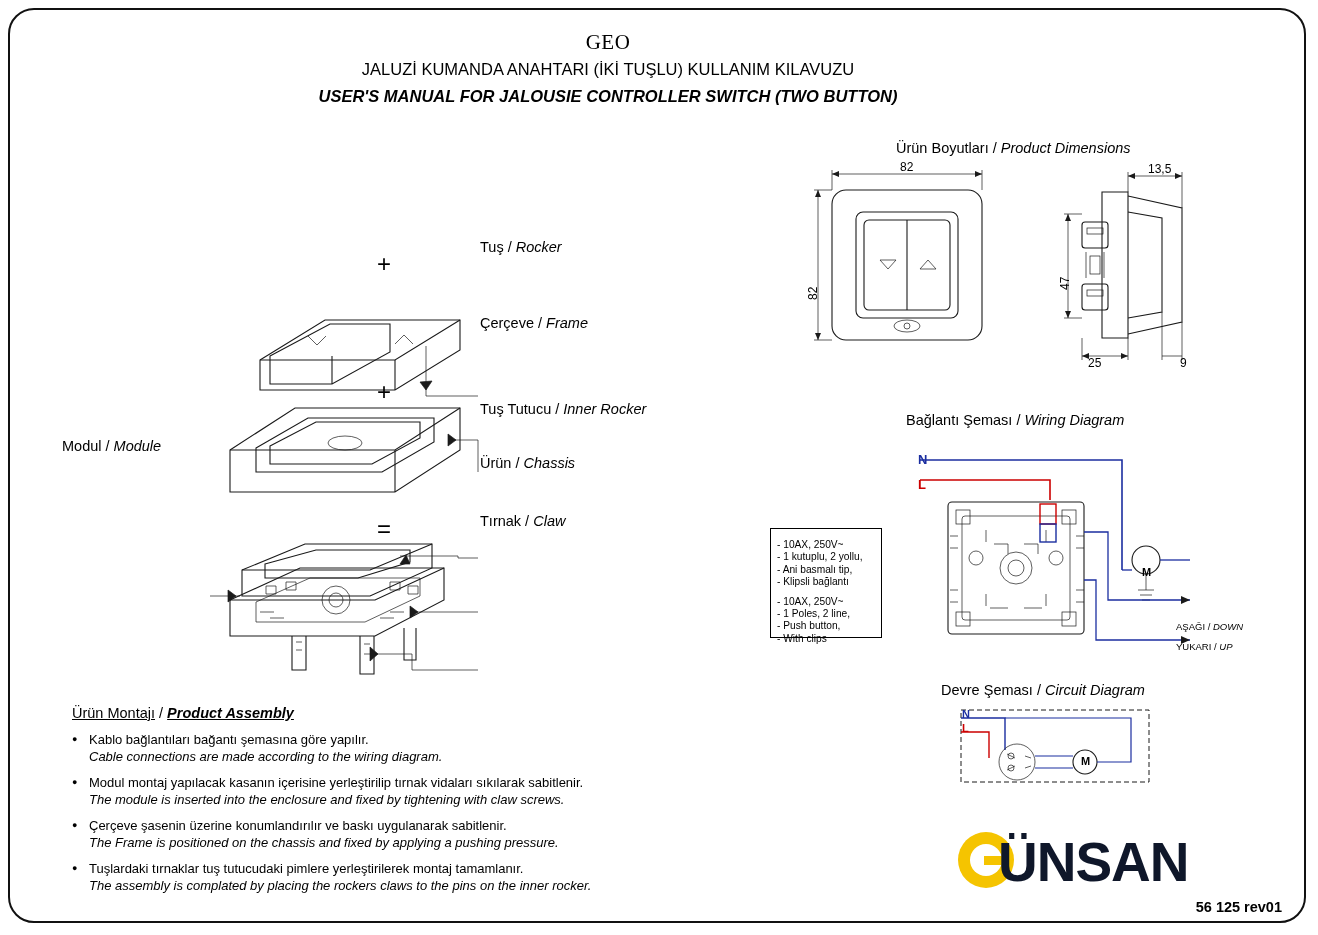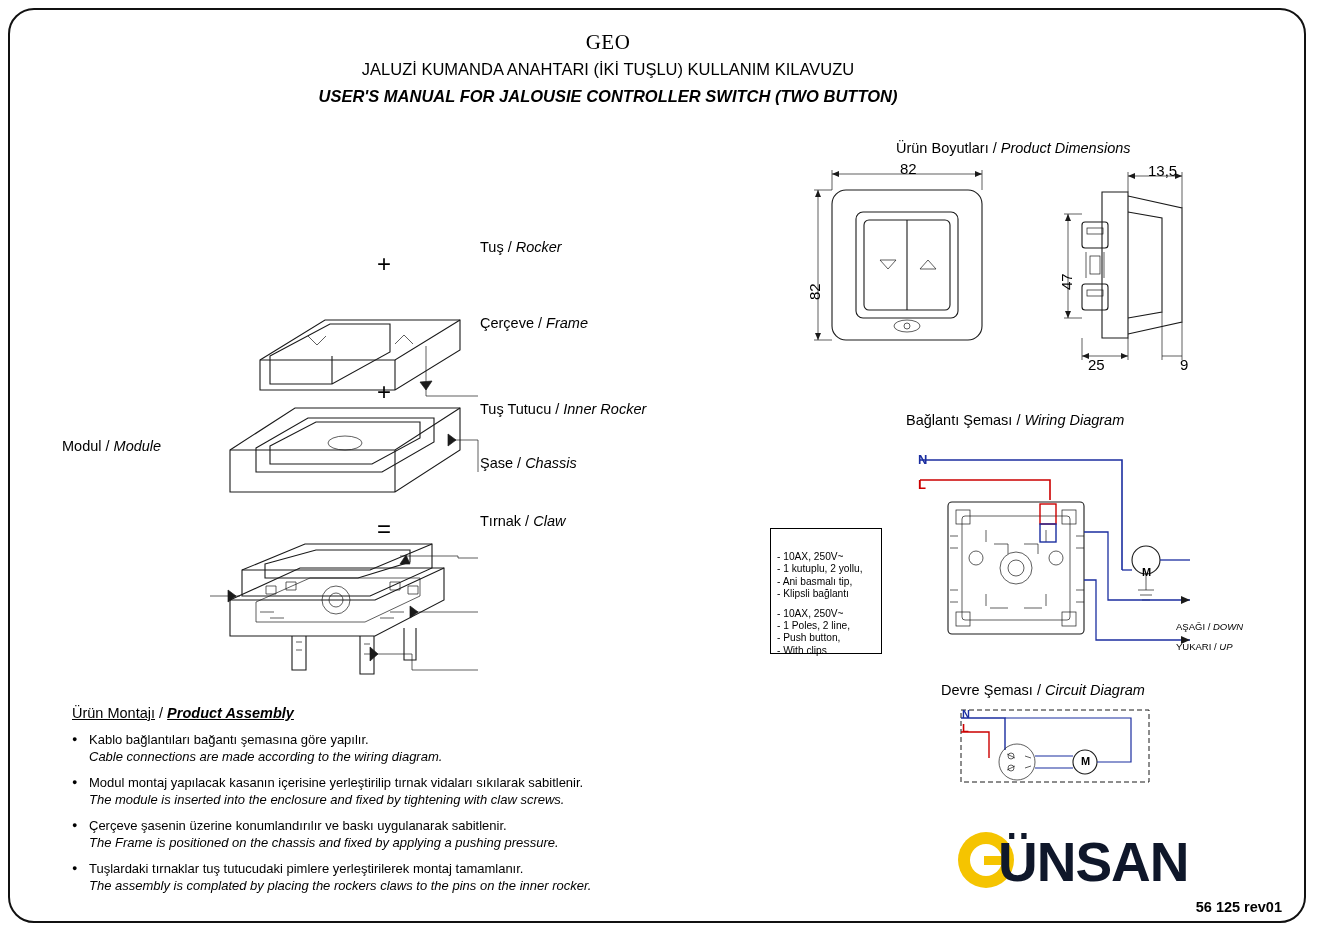--- a/index.html
+++ b/index.html
@@ -26,27 +26,27 @@
   .lbl{position:absolute;font-size:14.5px;white-space:nowrap;}
   .lbl i{font-style:italic;}
 
   
   .explode{position:absolute;left:60px;top:150px;width:620px;height:540px;}
   .plus{position:absolute;font-size:24px;font-weight:400;}
 
   
   .dimtitle{position:absolute;font-size:14.5px;white-space:nowrap;}
   .dimtitle i{}
-  .dimnum{position:absolute;font-size:15px;}
+  .dimnum{position:absolute;font-size:12px;}
   .dimnum.rot{transform:rotate(-90deg);transform-origin:left top;}
 
   
   .specbox{
-    position:absolute;left:770px;top:528px;width:112px;height:126px;
-    border:1px solid #000;font-size:10.2px;line-height:12.4px;padding:22px 6px;box-sizing:border-box;
+    position:absolute;left:770px;top:528px;width:112px;height:110px;
+    border:1px solid #000;font-size:10.2px;line-height:12.4px;padding:10px 6px;box-sizing:border-box;
   }
   .specbox .gap{height:7px;}
 
   
   .assy{position:absolute;left:72px;top:705px;width:620px;}
   .assy h4{margin:0 0 10px 0;font-size:14.5px;font-weight:normal;}
   .assy h4 .u1{text-decoration:underline;}
   .assy h4 .u2{text-decoration:underline;font-style:italic;font-weight:bold;}
   .assy ul{list-style:none;margin:0;padding:0;}
   .assy li{position:relative;padding-left:17px;margin-bottom:9px;font-size:13px;line-height:17px;}
@@ -168,21 +168,21 @@
 <div class="lbl" style="left:480px;top:239px;">
   <span>Tuş /</span> <i>Rocker</i>
 </div>
 <div class="lbl" style="left:480px;top:315px;">
   <span>Çerçeve /</span> <i>Frame</i>
 </div>
 <div class="lbl" style="left:480px;top:401px;">
   <span>Tuş Tutucu /</span> <i>Inner Rocker</i>
 </div>
 <div class="lbl" style="left:480px;top:455px;">
-  <span>Şase /</span> <i>Chassis</i>
+  <span>Ürün /</span> <i>Chassis</i>
 </div>
 <div class="lbl" style="left:480px;top:513px;">
   <span>Tırnak /</span> <i>Claw</i>
 </div>
 <div class="lbl" style="left:62px;top:438px;">
   <span>Modul /</span> <i>Module</i>
 </div>
 
 <div class="dimtitle" style="left:896px;top:140px;">
   <span>Ürün Boyutları /</span> <i>Product Dimensions</i>

